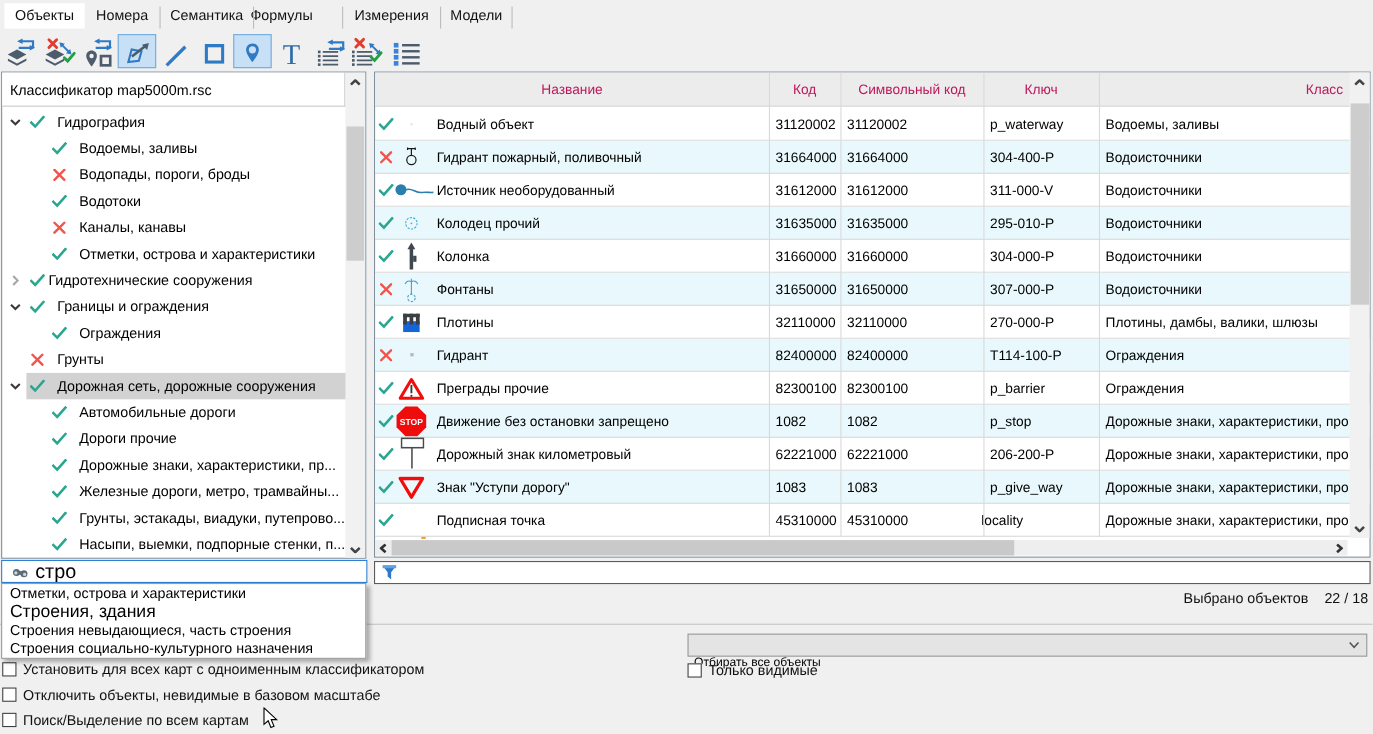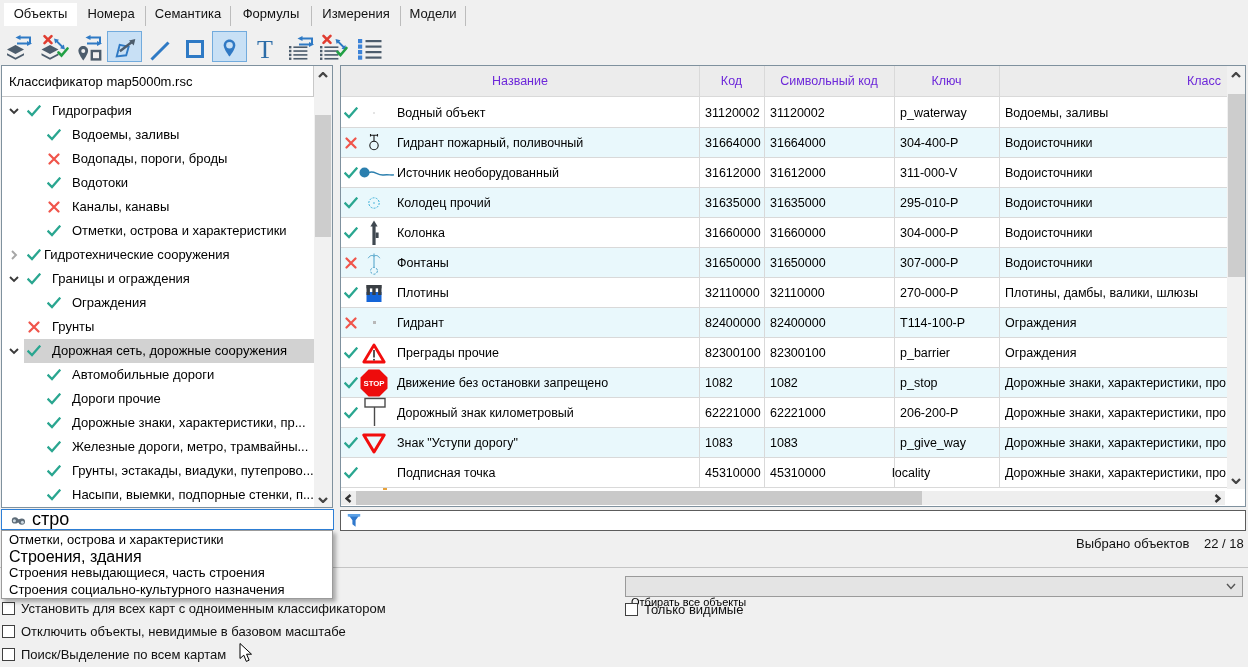--- a/index.html
+++ b/index.html
@@ -4,30 +4,30 @@
 *{margin:0;padding:0;box-sizing:border-box}
 html,body{width:1248px;height:667px;overflow:hidden}
 body{font-family:"Liberation Sans",sans-serif;font-size:13px;background:#f0f0f0;position:relative;color:#000;-webkit-font-smoothing:antialiased}
 .a{position:absolute}
 .tabtxt{position:absolute;top:2px;height:23px;line-height:23px;text-align:center;font-size:13px;color:#111}
 .sep{position:absolute;top:6px;width:1px;height:20px;background:#bcbcbc}
 .btn{position:absolute;top:31px;width:35px;height:31px;display:flex;align-items:center;justify-content:center}
 .btn.sel{background:#c8e0f5;border:1px solid #72abdd}
 .trow{position:absolute;left:2px;height:24px;line-height:24px;font-size:13px;white-space:nowrap}
 .cell{position:absolute;font-size:12.5px;line-height:30px;height:30px;white-space:nowrap;overflow:hidden}
-.hcell{position:absolute;top:66px;height:31px;line-height:31px;font-size:12.5px;color:#6d28d9;text-align:center}
+.hcell{position:absolute;top:66px;height:31px;line-height:31px;font-size:12.5px;color:#be185d;text-align:center}
 .vline{position:absolute;top:66px;width:1px;height:423px;background:#d9d9d9}
 .ck{position:absolute;width:13px;height:13px;background:#fff;border:1px solid #404040}
 .cbl{position:absolute;font-size:13px;color:#111;white-space:nowrap}
 </style></head><body>
 <div class="a" style="left:4px;top:3px;width:73px;height:23px;background:#fff"></div>
 <div class="tabtxt" style="left:4px;width:73px">Объекты</div>
 <div class="tabtxt" style="left:77px;width:68px">Номера</div>
 <div class="tabtxt" style="left:146px;width:84px">Семантика</div>
-<div class="tabtxt" style="left:231px;width:80px">Формулы</div>
+<div class="tabtxt" style="left:216px;width:80px">Формулы</div>
 <div class="tabtxt" style="left:312px;width:88px">Измерения</div>
 <div class="tabtxt" style="left:401px;width:64px">Модели</div>
 <div class="sep" style="left:145px"></div>
 <div class="sep" style="left:230px"></div>
 <div class="sep" style="left:311px"></div>
 <div class="sep" style="left:400px"></div>
 <div class="sep" style="left:465px"></div>
 <div class="btn" style="left:2px">
     <svg width="26" height="28" viewBox="0 0 26 28">
       <g transform="translate(8,2)" stroke="#2f7ac5" fill="#2f7ac5">

